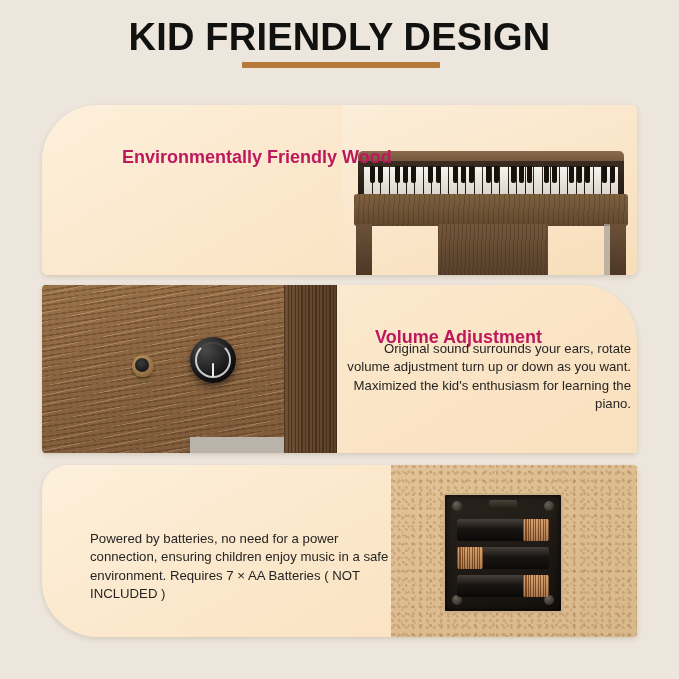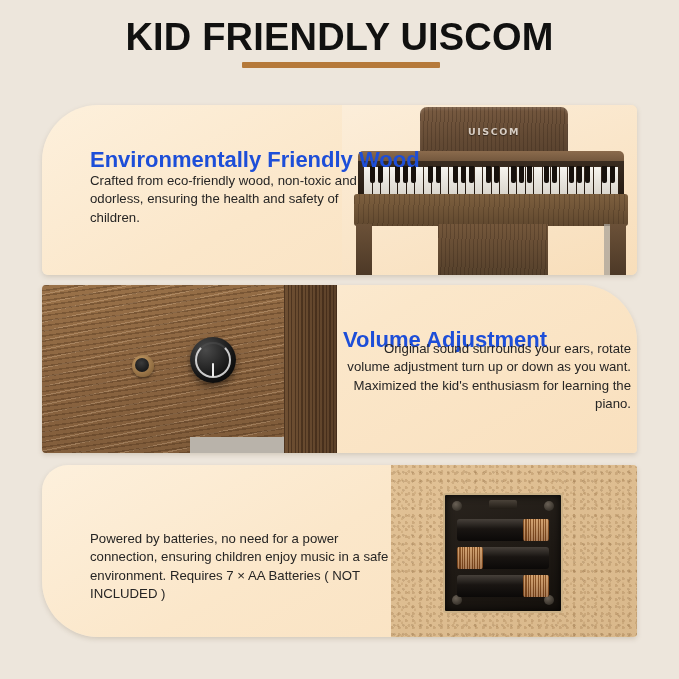--- a/index.html
+++ b/index.html
@@ -26,22 +26,23 @@
   
   .panel{position:absolute;overflow:hidden;}
   .panel .cream{
     position:absolute;inset:0;
     background:linear-gradient(150deg,#FDF0DC 0%,#FBE7CA 45%,#F9E0BE 100%);
   }
   .shadow{box-shadow:0 2px 5px rgba(120,100,75,.22);}
 
   .heading{
     position:absolute;
-    font-size:22px;font-weight:bold;color:#1d4ed8;
+    font-size:18px;font-weight:bold;color:#be185d;
     white-space:nowrap;
+    margin-left:32px;
   }
   .body-txt{
     position:absolute;
     font-size:13.2px;line-height:18.3px;color:#262524;
   }
 
   
   #panel1{left:42px;top:105px;width:595px;height:170px;
           border-radius:56px 6px 6px 6px;}
   #p1-head{left:48px;top:42px;}
@@ -173,31 +174,28 @@
       linear-gradient(180deg,#c98b4a,#8d5526);}
   .cell.c1{top:24px;} .cell.c1 .pos{right:0;}
   .cell.c2{top:52px;} .cell.c2 .pos{left:0;}
   .cell.c3{top:80px;} .cell.c3 .pos{right:0;}
 </style>
 </head>
 <body>
 
 <div class="page">
 
-  <div class="title">KID FRIENDLY UISCOM</div>
+  <div class="title">KID FRIENDLY DESIGN</div>
   <div class="rule"></div>
 
   <div class="panel shadow" id="panel1">
     <div class="cream"></div>
 
     <div class="piano-wrap">
       <div class="piano-bg"></div>
-      <div class="piano-back">
-        <div class="brand">UISCOM</div>
-      </div>
       <div class="piano-top"></div>
       <div class="keybed">
         <div class="whites">
           <i></i>
             <i></i>
             <i></i>
             <i></i>
             <i></i>
             <i></i>
             <i></i>
@@ -251,21 +249,20 @@
         </div>
       </div>
       <div class="piano-body"></div>
       <div class="leg l"></div>
       <div class="pedalbox"></div>
       <div class="leg-hi"></div>
       <div class="leg r"></div>
     </div>
 
     <div class="heading" id="p1-head">Environmentally Friendly Wood</div>
-    <div class="body-txt" id="p1-body">Crafted from eco-friendly wood, non-toxic and odorless, ensuring the health and safety of children.</div>
   </div>
 
   <div class="panel shadow" id="panel2">
     <div class="cream"></div>
 
     <div class="wood-wrap">
       <div class="wood-main"></div>
       <div class="wood-floor"></div>
       <div class="screw"></div>
       <div class="knob">

